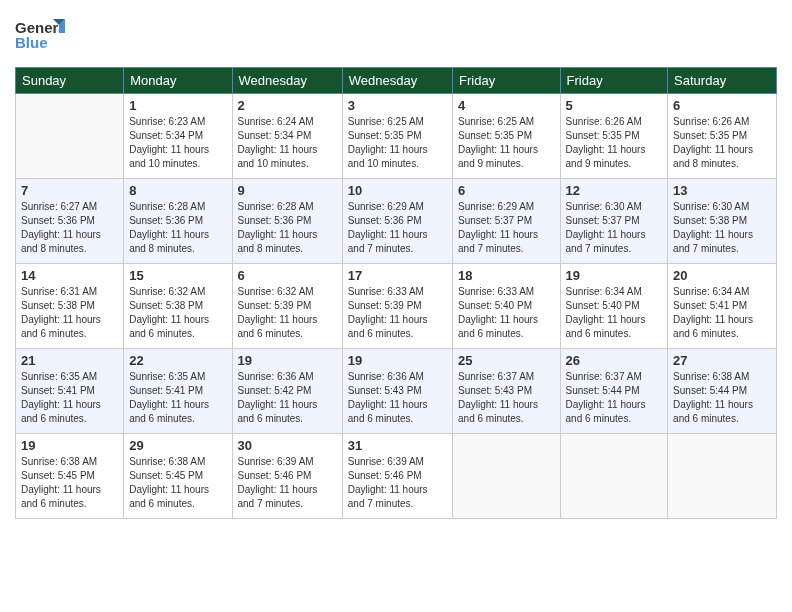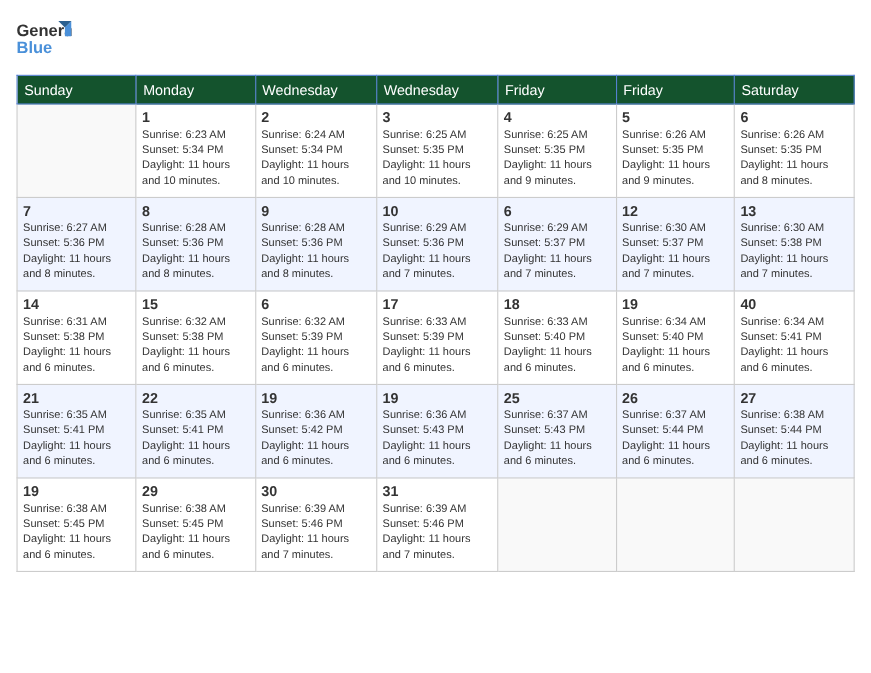--- a/index.html
+++ b/index.html
@@ -184,21 +184,21 @@
         </td>
         <td>
           <span class="day-number">18</span>
           <div class="day-info">Sunrise: 6:33 AM<br>Sunset: 5:40 PM<br>Daylight: 11 hours and 6 minutes.</div>
         </td>
         <td>
           <span class="day-number">19</span>
           <div class="day-info">Sunrise: 6:34 AM<br>Sunset: 5:40 PM<br>Daylight: 11 hours and 6 minutes.</div>
         </td>
         <td>
-          <span class="day-number">40</span>
+          <span class="day-number">20</span>
           <div class="day-info">Sunrise: 6:34 AM<br>Sunset: 5:41 PM<br>Daylight: 11 hours and 6 minutes.</div>
         </td>
       </tr>
       <tr class="row-alt">
         <td>
           <span class="day-number">21</span>
           <div class="day-info">Sunrise: 6:35 AM<br>Sunset: 5:41 PM<br>Daylight: 11 hours and 6 minutes.</div>
         </td>
         <td>
           <span class="day-number">22</span>

